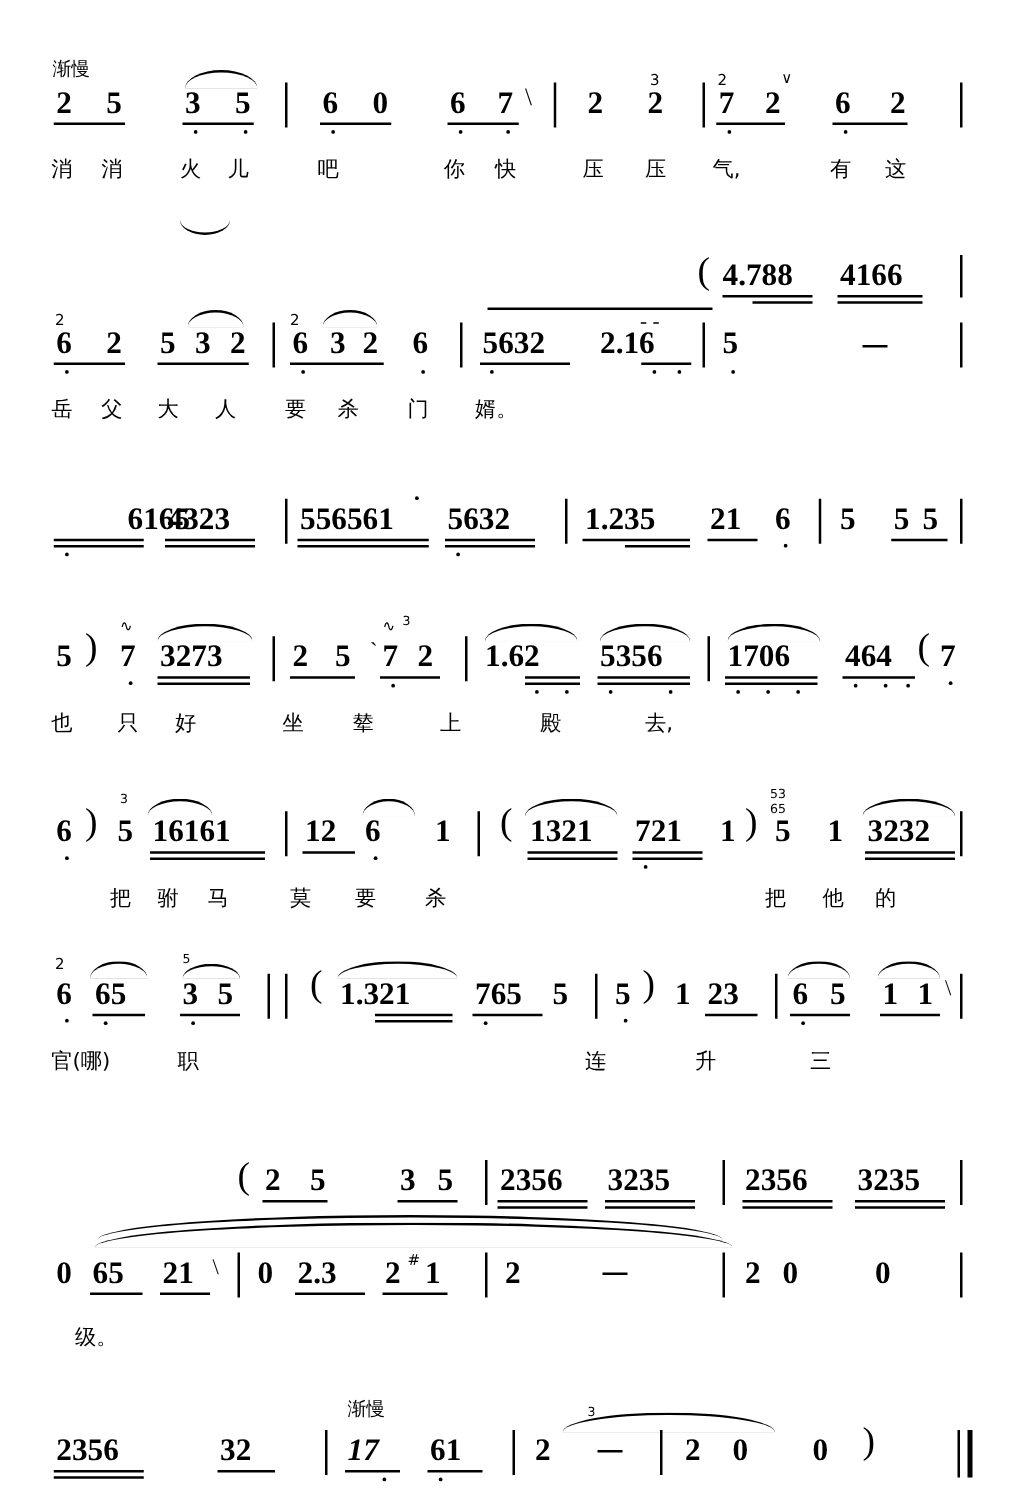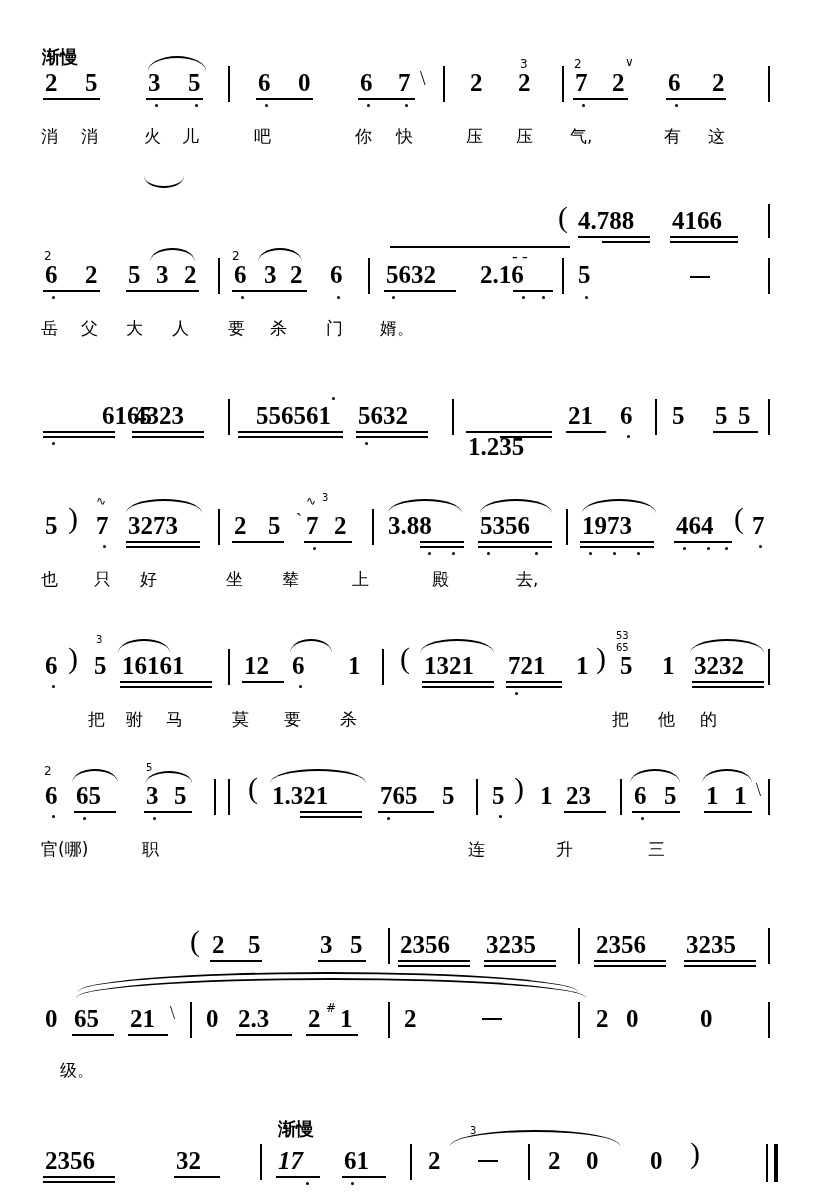--- a/index.html
+++ b/index.html
@@ -51,22 +51,22 @@
     font-size: 17px;
     line-height: 1;
     white-space: pre;
     color: #000;
   }
 
   
   .tempo {
     position: absolute;
     font-family: "DejaVu Sans", "Liberation Sans", sans-serif;
-    font-size: 18px;
-    font-weight: 700;
+    font-size: 15px;
+    font-weight: 400;
     line-height: 1;
     white-space: pre;
   }
 
   
   .bar {
     position: absolute;
     width: 2px;
     background: #000;
   }
@@ -284,33 +284,33 @@
       <span class="beam" style="left:43px; top:36px; width:72px;"></span>
       <span class="beam" style="left:43px; top:41px; width:72px;"></span>
       <span class="dot" style="left:52px; top:47px;"></span>
 
       <span class="n" style="left:134px; top:8px;">4323</span>
       <span class="beam" style="left:132px; top:36px; width:72px;"></span>
       <span class="beam" style="left:132px; top:41px; width:72px;"></span>
 
       <span class="bar" style="left:228px; top:4px; height:36px;"></span>
 
-      <span class="n" style="left:256px; top:8px;">556561</span>
+      <span class="n" style="left:240px; top:8px;">556561</span>
       <span class="beam" style="left:238px; top:36px; width:105px;"></span>
       <span class="beam" style="left:238px; top:41px; width:105px;"></span>
       <span class="dotup" style="left:332px; top:2px;"></span>
 
       <span class="n" style="left:358px; top:8px;">5632</span>
       <span class="beam" style="left:356px; top:36px; width:72px;"></span>
       <span class="beam" style="left:356px; top:41px; width:72px;"></span>
       <span class="dot" style="left:365px; top:47px;"></span>
 
       <span class="bar" style="left:452px; top:4px; height:36px;"></span>
 
-      <span class="n" style="left:468px; top:8px;margin-top:31px;">1.235</span>
+      <span class="n" style="left:468px; top:8px;">1.235</span>
       <span class="beam" style="left:466px; top:36px; width:86px;"></span>
       <span class="beam" style="left:500px; top:41px; width:52px;"></span>
 
       <span class="n" style="left:568px; top:8px;">21</span>
       <span class="beam" style="left:566px; top:36px; width:40px;"></span>
 
       <span class="n" style="left:620px; top:8px;">6</span>
       <span class="dot" style="left:627px; top:40px;"></span>
 
       <span class="bar" style="left:655px; top:4px; height:36px;"></span>
@@ -347,37 +347,37 @@
       <span class="orn" style="left:306px; top:10px;">∿</span>
       <span class="orn tiny" style="left:322px; top:8px;">3</span>
       <span class="n" style="left:306px; top:28px;">7</span>
       <span class="n" style="left:334px; top:28px;">2</span>
       <span class="beam" style="left:304px; top:56px; width:48px;"></span>
       <span class="dot" style="left:313px; top:62px;"></span>
       <span class="n light" style="left:296px; top:26px; font-size:18px;">`</span>
 
       <span class="bar" style="left:372px; top:24px; height:36px;"></span>
 
-      <span class="n" style="left:388px; top:28px;">3.88</span>
+      <span class="n" style="left:388px; top:28px;">1.62</span>
       <span class="beam" style="left:420px; top:56px; width:44px;"></span>
       <span class="beam" style="left:420px; top:61px; width:44px;"></span>
       <span class="dot" style="left:428px; top:67px;"></span>
       <span class="dot" style="left:452px; top:67px;"></span>
       <span class="slur" style="left:388px; top:14px; width:74px; height:12px;"></span>
 
       <span class="n" style="left:480px; top:28px;">5356</span>
       <span class="beam" style="left:478px; top:56px; width:74px;"></span>
       <span class="beam" style="left:478px; top:61px; width:74px;"></span>
       <span class="dot" style="left:487px; top:67px;"></span>
       <span class="dot" style="left:535px; top:67px;"></span>
       <span class="slur" style="left:480px; top:14px; width:72px; height:12px;"></span>
 
       <span class="bar" style="left:566px; top:24px; height:36px;"></span>
 
-      <span class="n" style="left:582px; top:28px;">1973</span>
+      <span class="n" style="left:582px; top:28px;">1706</span>
       <span class="beam" style="left:580px; top:56px; width:74px;"></span>
       <span class="beam" style="left:580px; top:61px; width:74px;"></span>
       <span class="dot" style="left:589px; top:67px;"></span>
       <span class="dot" style="left:613px; top:67px;"></span>
       <span class="dot" style="left:637px; top:67px;"></span>
       <span class="slur" style="left:582px; top:14px; width:74px; height:12px;"></span>
 
       <span class="n" style="left:676px; top:28px;">464</span>
       <span class="beam" style="left:674px; top:56px; width:58px;"></span>
       <span class="dot" style="left:683px; top:62px;"></span>

